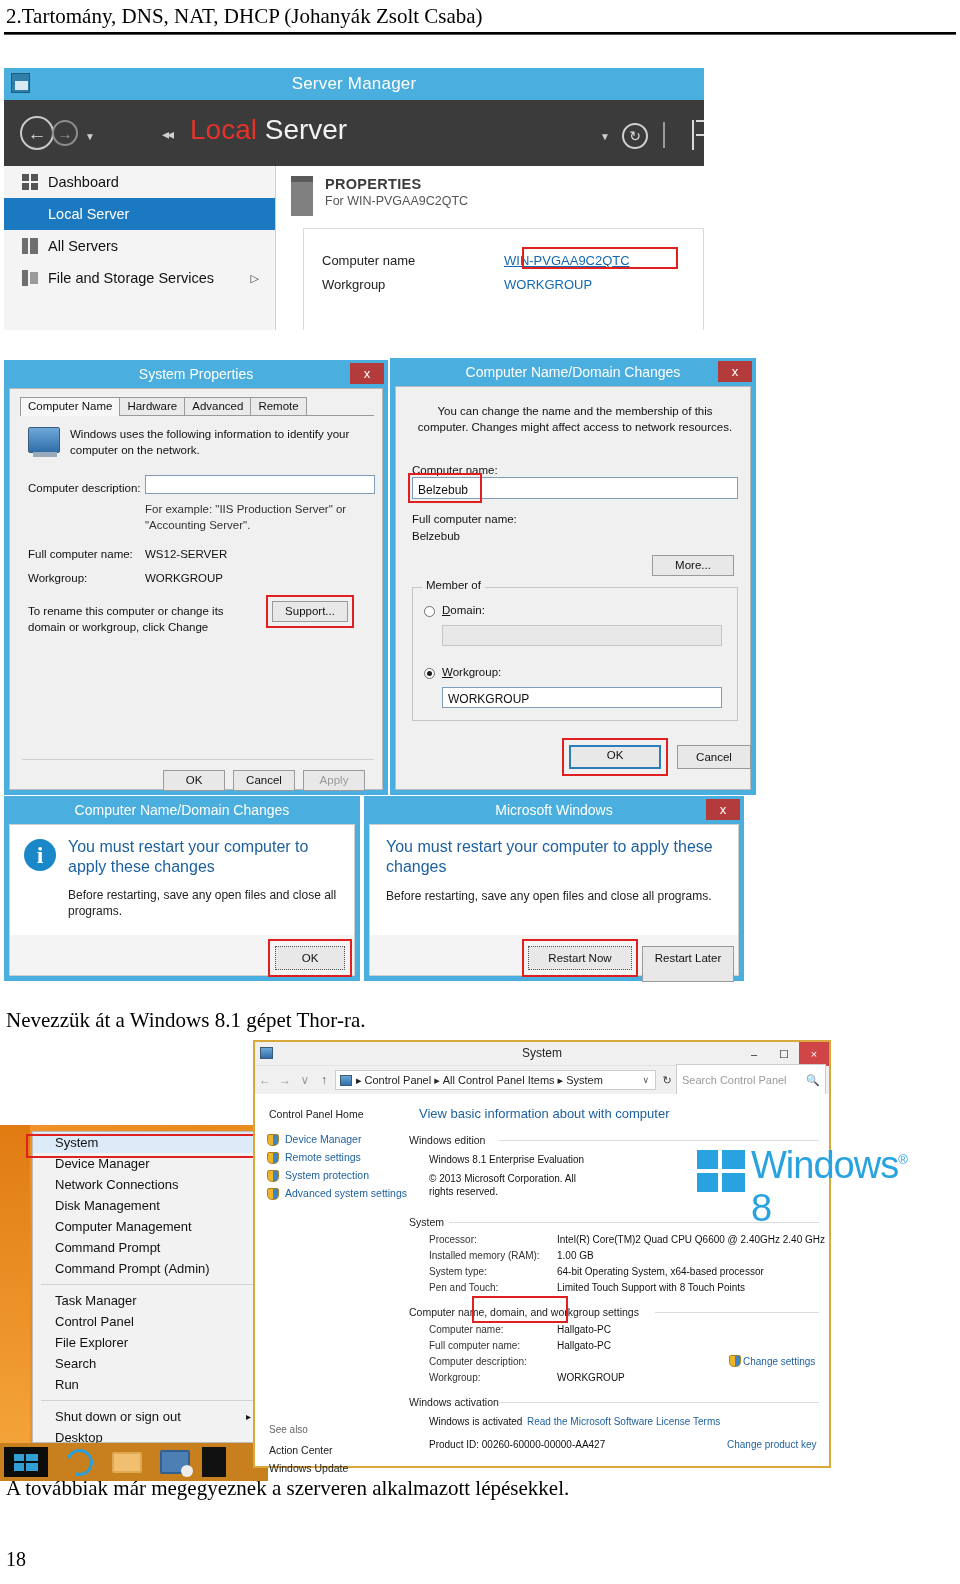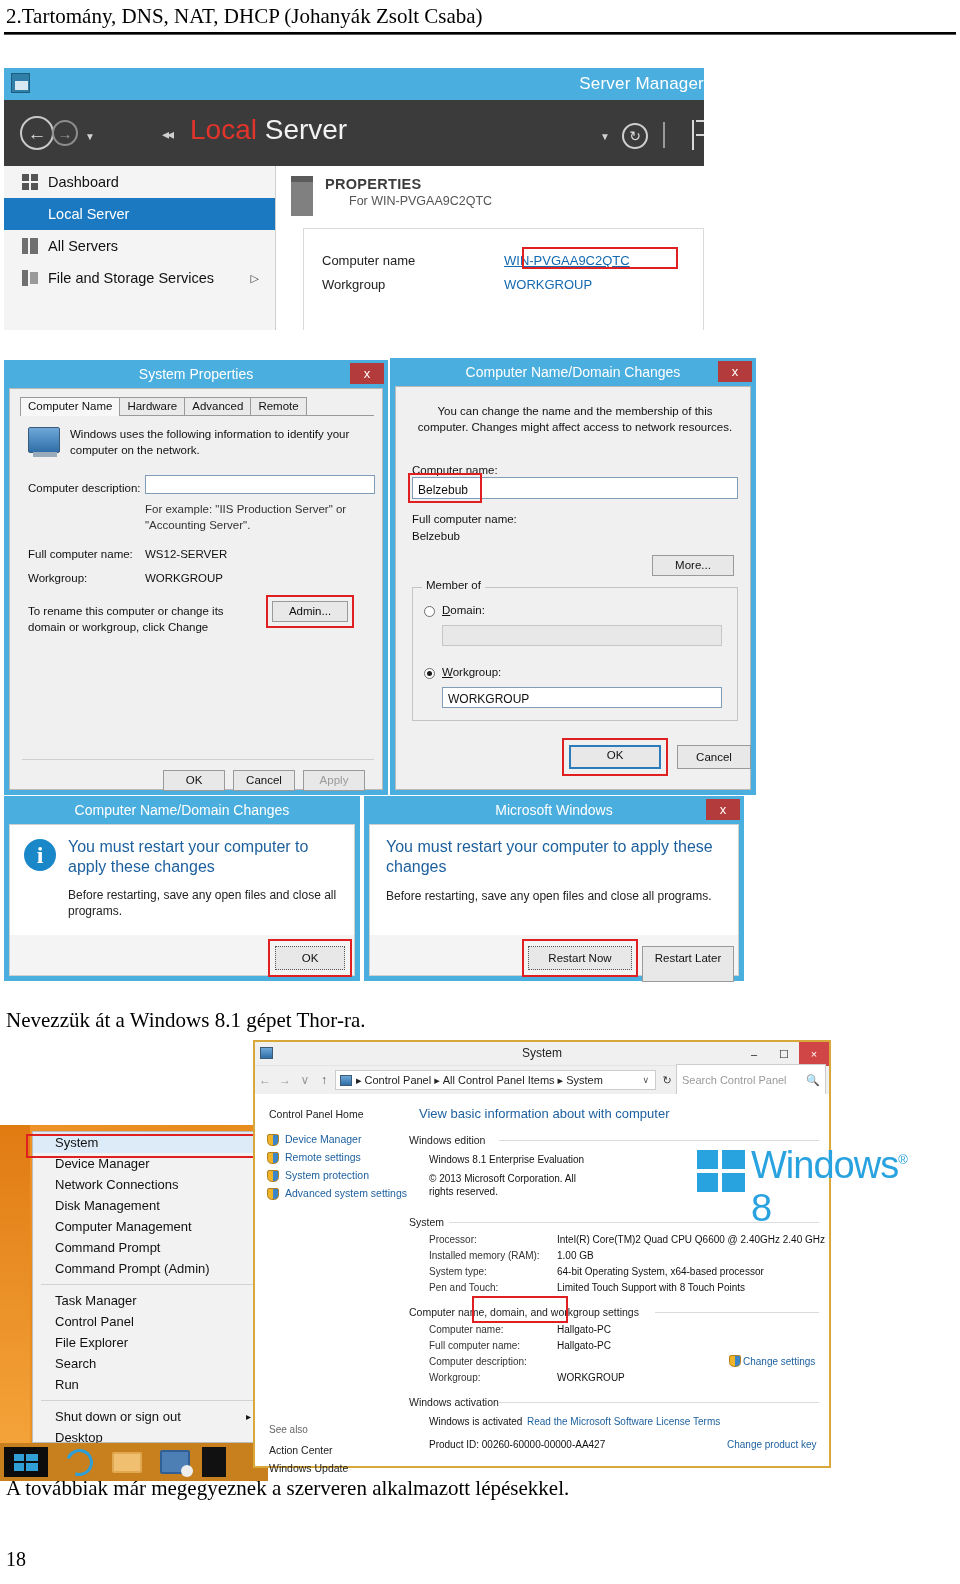--- a/index.html
+++ b/index.html
@@ -25,21 +25,21 @@
 
   
   .sm-window {
     position:absolute; left:4px; top:68px; width:700px; height:262px;
     background:#fff; overflow:hidden;
   }
   .sm-titlebar {
     height:32px; background:#4aaede; position:relative;
   }
   .sm-title {
-    position:absolute; left:0; right:0; top:6px; text-align:right;
+    position:absolute; left:0; right:0; top:6px; text-align:center;
     color:#fff; font-size:17px; letter-spacing:.2px;
   }
   .sm-appicon {
     position:absolute; left:7px; top:5px; width:19px; height:20px;
     background:#2f7fa8;
     border:1px solid #1d5e80;
   }
   .sm-appicon::after{
     content:""; position:absolute; left:3px; top:7px; width:13px; height:9px;
     background:#d8e9f2;
@@ -98,21 +98,21 @@
       linear-gradient(#6f6f6f 0 0) 0 0/6px 16px no-repeat,
       linear-gradient(#6f6f6f 0 0) 8px 0/8px 16px no-repeat;}
   .ico-files{ background:
       linear-gradient(#6f6f6f 0 0) 0 0/6px 16px no-repeat,
       linear-gradient(#9a9a9a 0 0) 8px 2px/8px 12px no-repeat;}
   .sm-nav-arrow{ margin-left:auto; margin-right:16px; font-size:11px; color:#333;}
   .sm-main{ position:absolute; left:273px; top:0; width:427px; height:164px; background:#fff;}
   .prop-hdr{ display:flex; align-items:flex-start; padding:10px 0 0 14px;}
   .prop-tile{ width:22px; height:40px; background:#808080; border-top:6px solid #5b5b5b; margin-right:12px;}
   .prop-t1{ font-size:14.5px; font-weight:bold; color:#3c3c3c; letter-spacing:.3px;}
-  .prop-t2{ font-size:12.5px; color:#555; margin-top:2px;margin-left:24px;}
+  .prop-t2{ font-size:12.5px; color:#555; margin-top:2px;}
   .prop-card{
     position:absolute; left:26px; top:62px; width:401px; height:102px;
     background:#fff; border:1px solid #d9d9d9; border-bottom:none;
   }
   .prop-row{ position:absolute; font-size:13px; color:#222;}
   .pr-l1{ left:18px; top:24px;}
   .pr-l2{ left:18px; top:48px;}
   .pr-v1{ left:200px; top:24px; color:#1569b0; text-decoration:underline;}
   .pr-v2{ left:200px; top:48px; color:#1569b0;}
   .redbox{ position:absolute; border:2px solid #e02020; }
@@ -471,21 +471,21 @@
     <div class="sp-pc-icon"></div>
     <div class="sp-text spt-intro">Windows uses the following information to identify your computer on the network.</div>
     <div class="sp-text spt-desc-l">Computer description:</div>
     <input class="sp-input" type="text" value="" style="">
     <div class="sp-text spt-example">For example: "IIS Production Server" or "Accounting Server".</div>
     <div class="sp-text spt-fullname-l">Full computer name:</div>
     <div class="sp-text spt-fullname-v">WS12-SERVER</div>
     <div class="sp-text spt-wg-l">Workgroup:</div>
     <div class="sp-text spt-wg-v">WORKGROUP</div>
     <div class="sp-text spt-rename">To rename this computer or change its domain or workgroup, click Change</div>
-    <div class="btn sp-change">Admin...</div>
+    <div class="btn sp-change">Support...</div>
     <div class="redbox rb-change"></div>
     <div class="sp-sep"></div>
     <div class="btn sp-ok">OK</div>
     <div class="btn sp-cancel">Cancel</div>
     <div class="btn sp-apply disabled">Apply</div>
   </div>
 </div>
 
 <div class="dlg cndc">
   <div class="dlg-title">Computer Name/Domain Changes</div>

